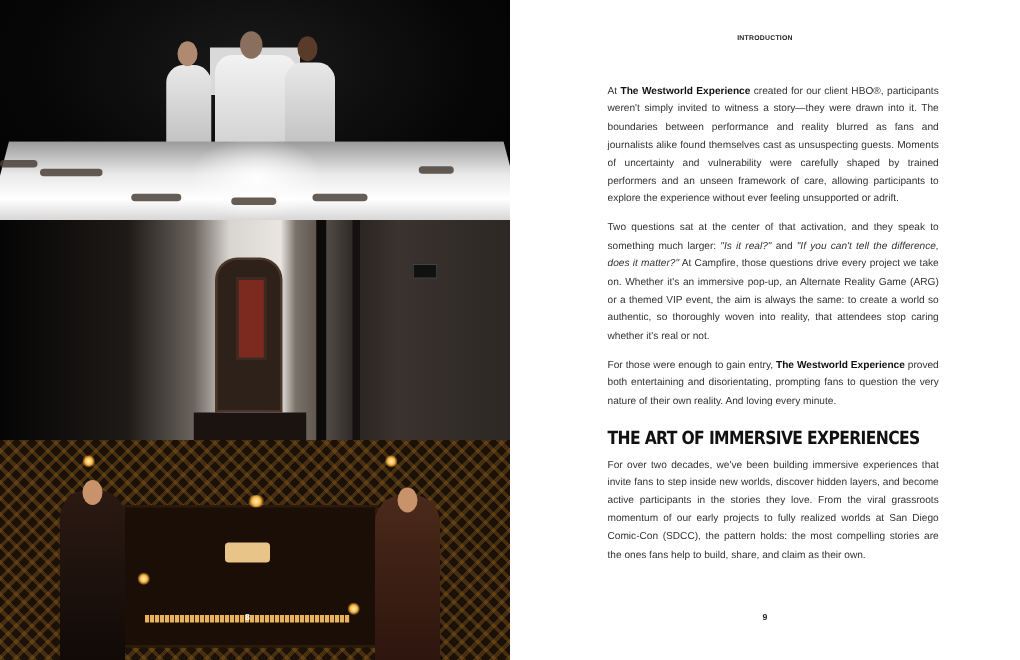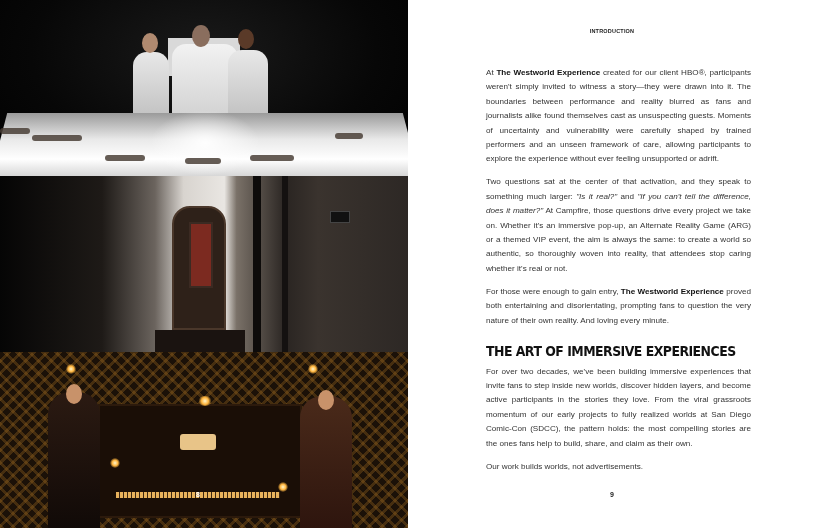--- a/index.html
+++ b/index.html
@@ -113,18 +113,17 @@
     <div class="body">
       <p><span>At </span><b>The Westworld Experience</b><span> created for our client HBO®, participants weren't simply invited to witness a story—they were drawn into it. The boundaries between performance and reality blurred as fans and journalists alike found themselves cast as unsuspecting guests. Moments of uncertainty and vulnerability were carefully shaped by trained performers and an unseen framework of care, allowing participants to explore the experience without ever feeling unsupported or adrift.</span></p>
 
       <p><span>Two questions sat at the center of that activation, and they speak to something much larger: </span><i>"Is it real?"</i><span> and </span><i>"If you can't tell the difference, does it matter?"</i><span> At Campfire, those questions drive every project we take on. Whether it's an immersive pop-up, an Alternate Reality Game (ARG) or a themed VIP event, the aim is always the same: to create a world so authentic, so thoroughly woven into reality, that attendees stop caring whether it's real or not.</span></p>
 
       <p><span>For those were enough to gain entry, </span><b>The Westworld Experience</b><span> proved both entertaining and disorientating, prompting fans to question the very nature of their own reality.  And loving every minute.</span></p>
 
       <div class="section-heading">THE ART OF IMMERSIVE EXPERIENCES</div>
 
       <p>For over two decades, we've been building immersive experiences that invite fans to step inside new worlds, discover hidden layers, and become active participants in the stories they love. From the viral grassroots momentum of our early projects to fully realized worlds at San Diego Comic-Con (SDCC), the pattern holds: the most compelling stories are the ones fans help to build, share, and claim as their own.</p>
-      <p>Our work builds worlds, not advertisements.</p>
     </div>
 
     <div class="page-num-right">9</div>
   </div>
 </div>
 
 </body></html>

